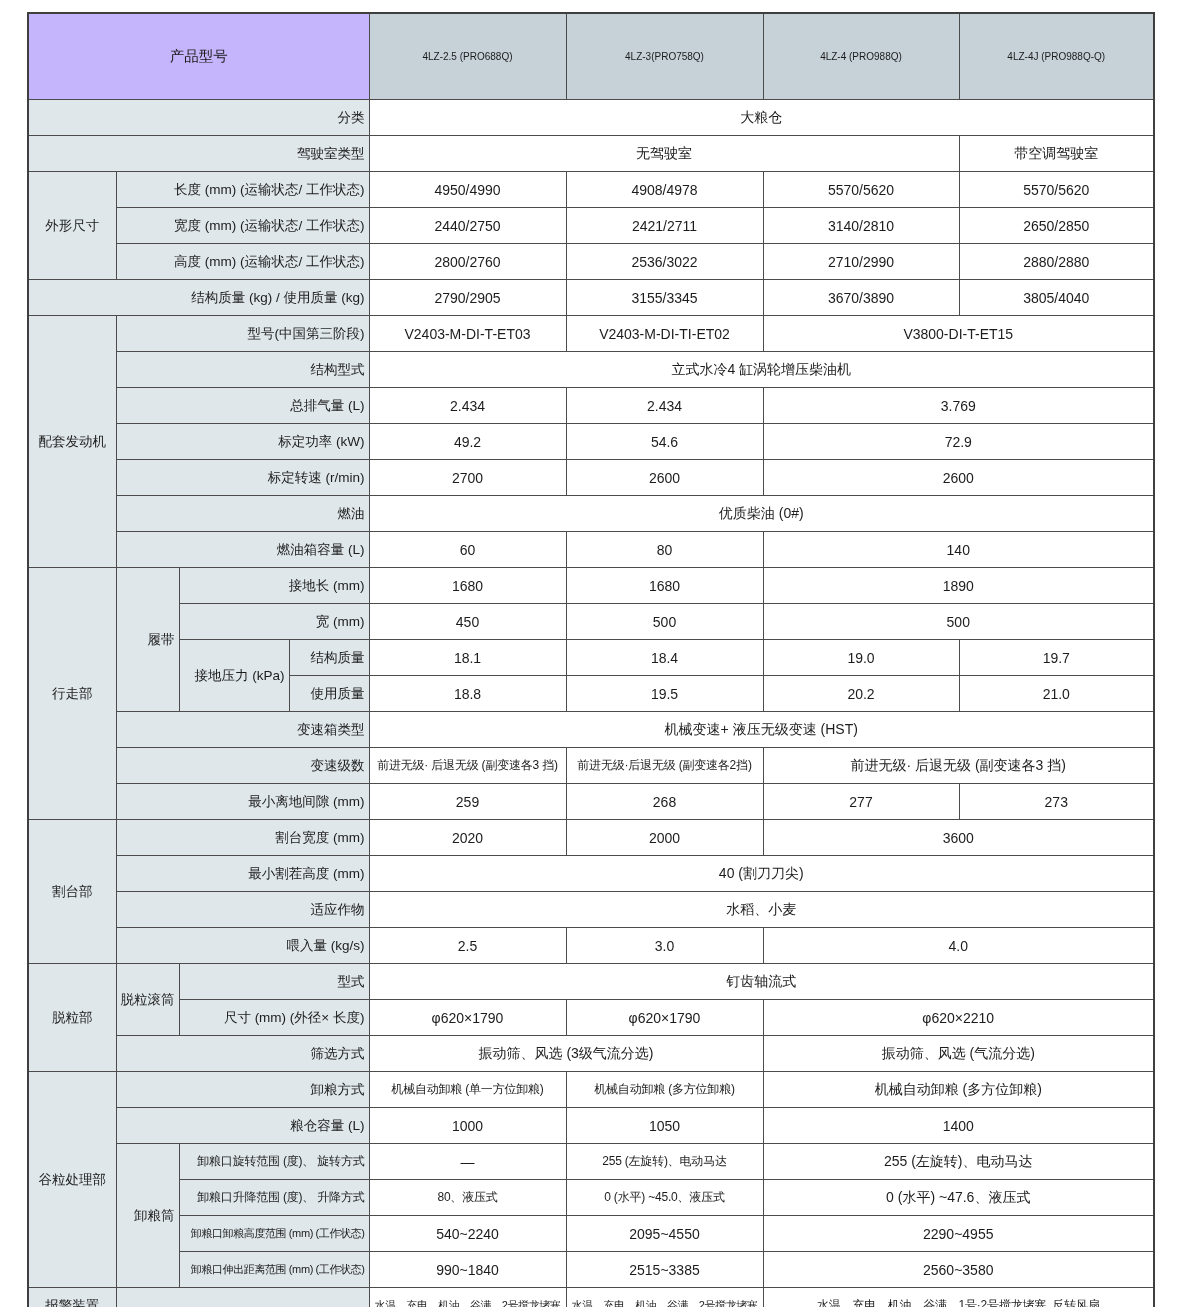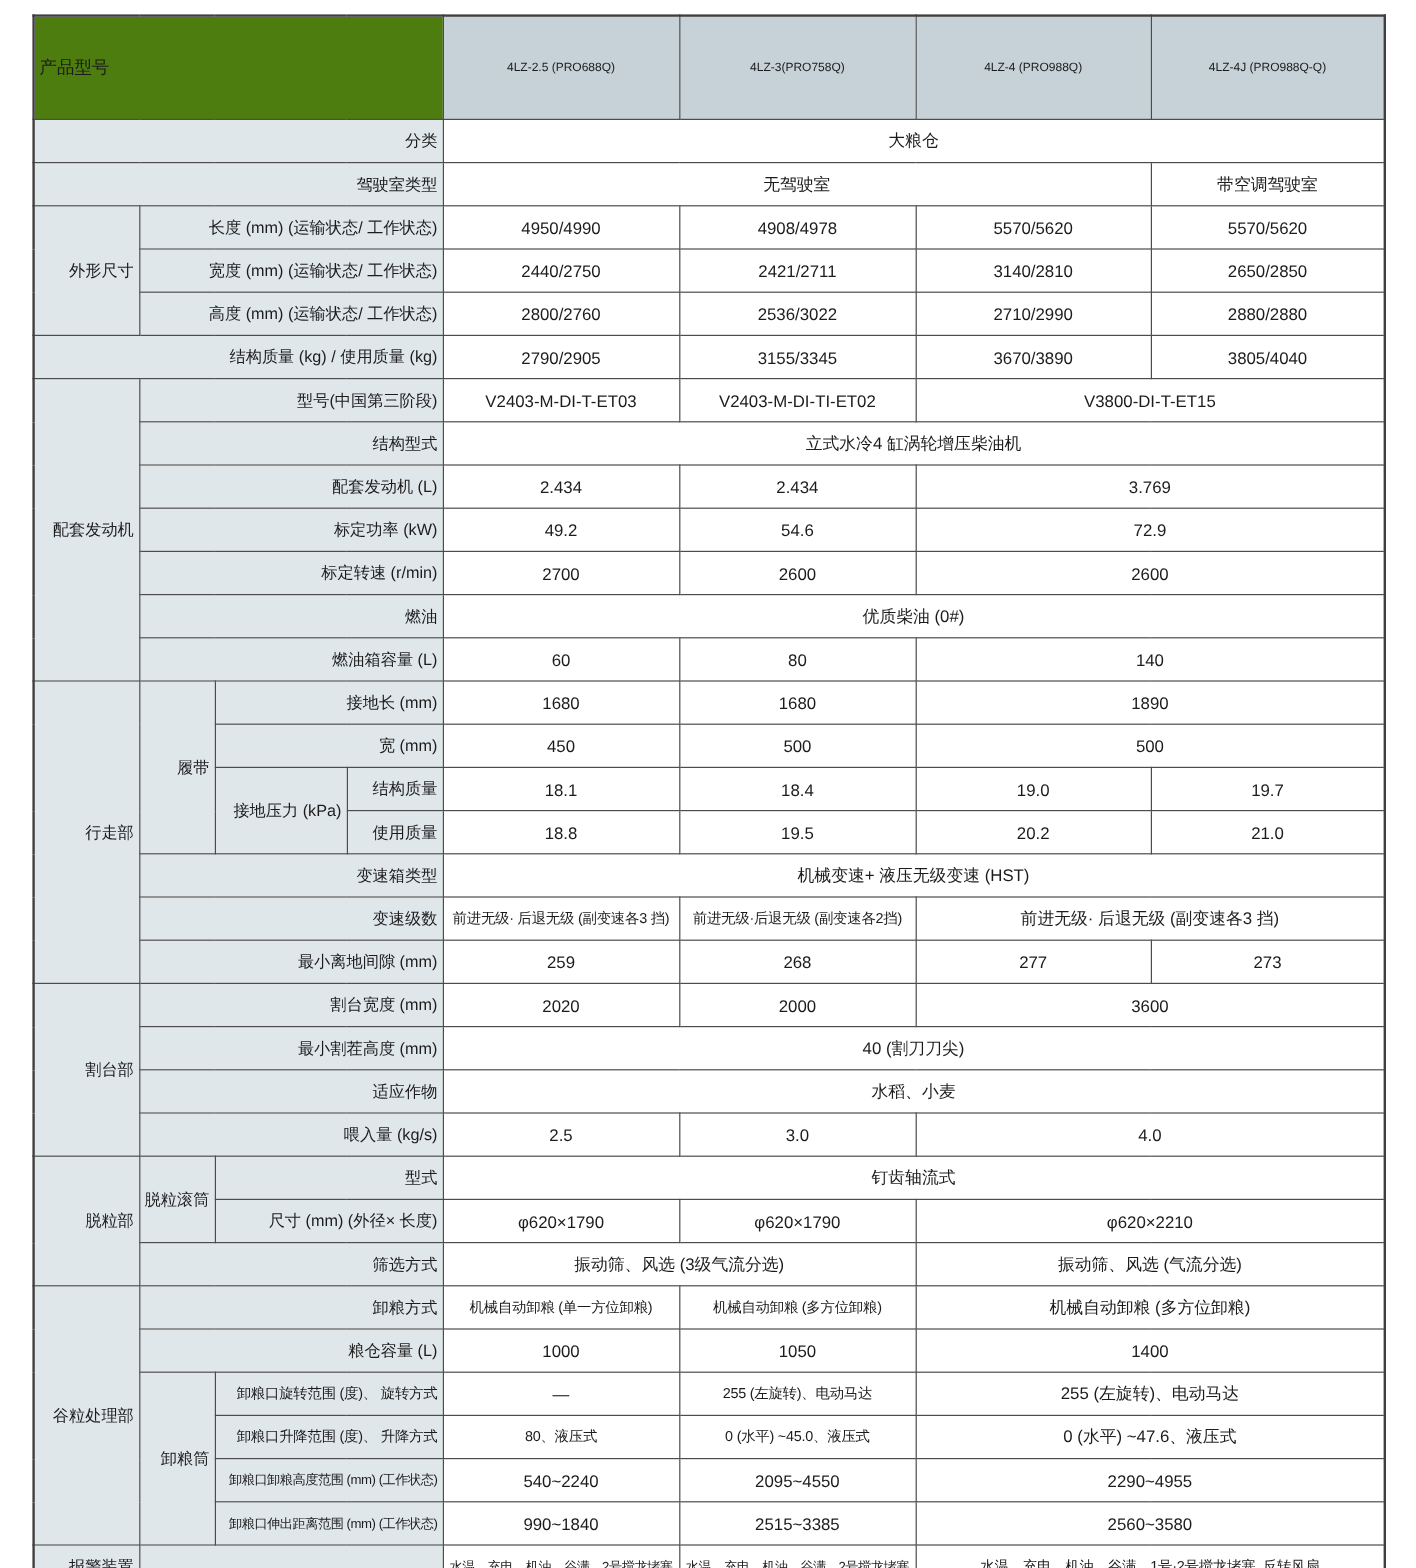--- a/index.html
+++ b/index.html
@@ -20,35 +20,35 @@
     border:1px solid #4c4c4c;
     vertical-align:middle;
     padding:2px 4px;
     overflow:hidden;
     white-space:nowrap;
     height:31px;
     font-weight:normal;
   }
   table.spec tr.header-row td, table.spec tr.header-row th{height:81px;}
   .corner{
-    background:#4d7c0f;
-    text-align:left;
+    background:#c4b5fd;
+    text-align:center;
     padding-left:13px;
     font-size:14.5px;
     font-weight:bold;
   }
   .model{
     background:#c6d1d8;
     text-align:center;
     font-size:10px;
     font-weight:bold;
   }
   .grp{
     background:#dfe7eb;
-    text-align:right;
+    text-align:center;
     padding-left:12px;
     font-size:13.5px;
   }
   .lbl{
     background:#dfe7eb;
     text-align:right;
     padding-left:11px;
     font-size:13.5px;
   }
   .val{
@@ -125,21 +125,21 @@
           <td colspan="3" class="lbl">型号(中国第三阶段)</td>
           <td class="val">V2403-M-DI-T-ET03</td>
           <td class="val">V2403-M-DI-TI-ET02</td>
           <td colspan="2" class="val">V3800-DI-T-ET15</td>
         </tr>
         <tr>
           <td colspan="3" class="lbl">结构型式</td>
           <td colspan="4" class="val">立式水冷4 缸涡轮增压柴油机</td>
         </tr>
         <tr>
-          <td colspan="3" class="lbl">配套发动机 (L)</td>
+          <td colspan="3" class="lbl">总排气量 (L)</td>
           <td class="val">2.434</td>
           <td class="val">2.434</td>
           <td colspan="2" class="val">3.769</td>
         </tr>
         <tr>
           <td colspan="3" class="lbl">标定功率 (kW)</td>
           <td class="val">49.2</td>
           <td class="val">54.6</td>
           <td colspan="2" class="val">72.9</td>
         </tr>

